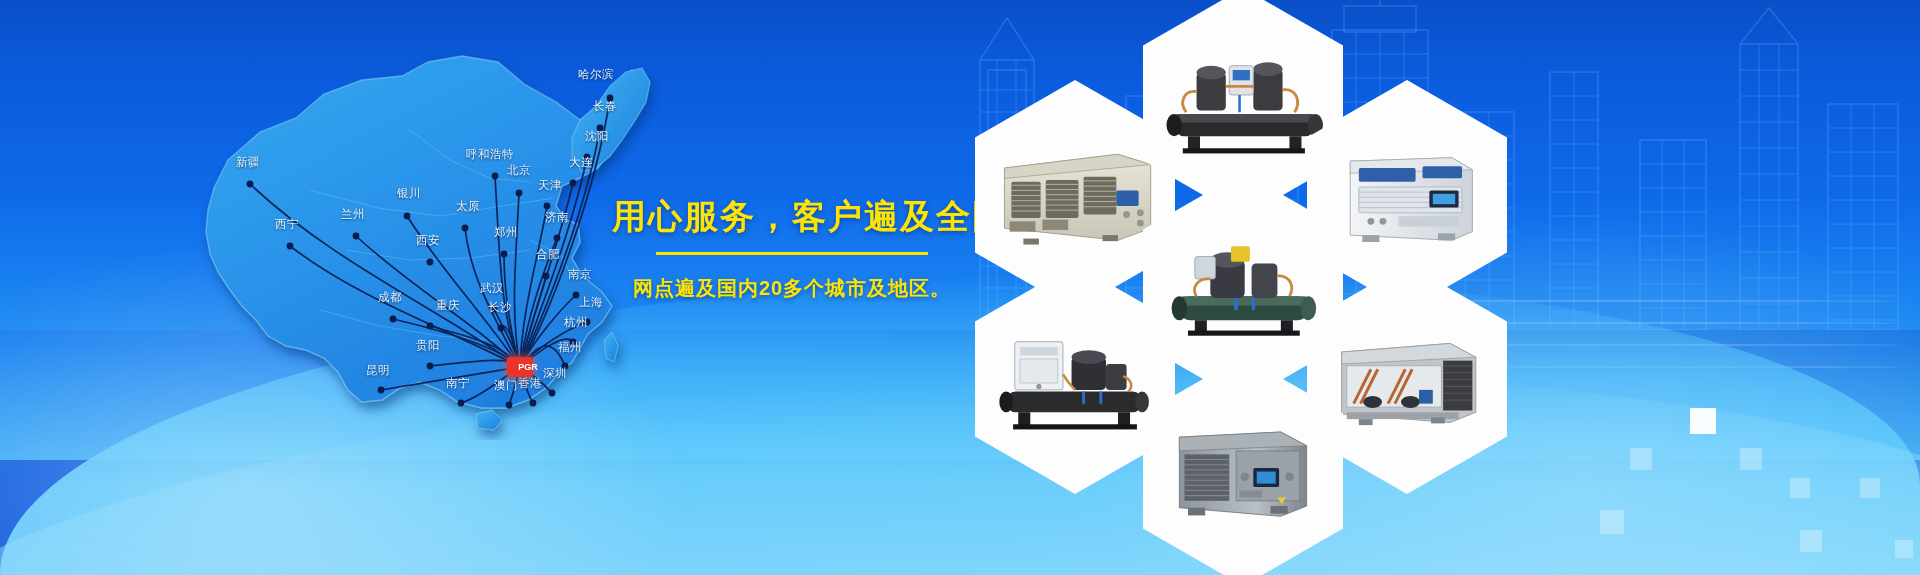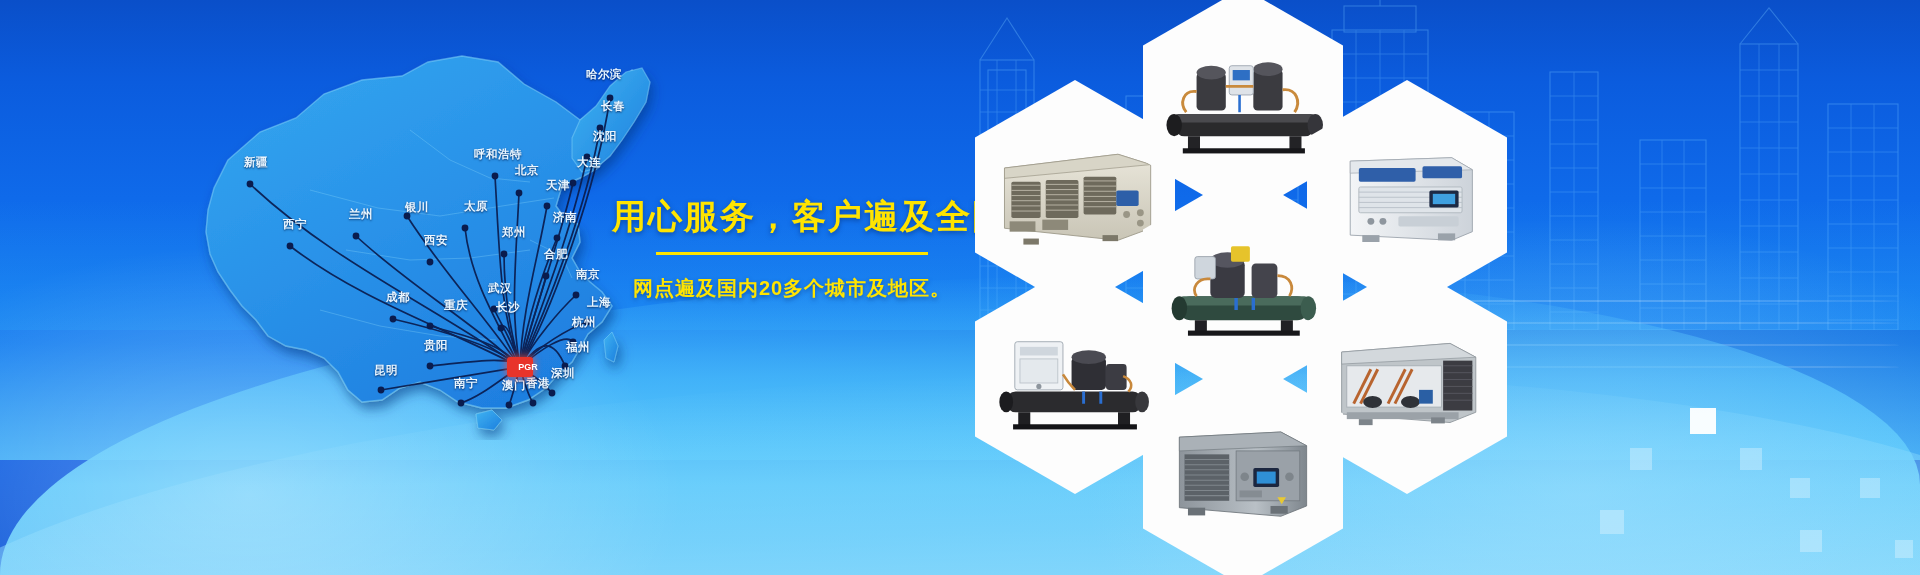--- a/index.html
+++ b/index.html
@@ -49,25 +49,24 @@
   
   .skyline { position:absolute; right:0; top:0; width:980px; height:330px; opacity:.42; }
   
   .mote { position:absolute; background:rgba(255,255,255,.55); }
   .mote.bright { background:rgba(255,255,255,.95); }
   .mote.dim { background:rgba(255,255,255,.30); }
 
   
   .map-wrap { position:absolute; left:110px; top:10px; width:640px; height:430px; }
   .city-label {
-    position:absolute; color:#eaf6ff; font-size:11.5px; font-weight:bold;
+    position:absolute; color:#eaf6ff; font-size:11.5px; font-weight:normal;
     letter-spacing:.5px; white-space:nowrap;
     text-shadow:0 1px 2px rgba(0,30,80,.85);
     transform:translate(-50%,-100%);
-    margin-left:8px;
   }
   .hub-badge {
     position:absolute; width:26px; height:20px; transform:translate(-50%,-50%);
     background:#e8342a; border-radius:3px; color:#fff; font-size:9px;
     font-weight:bold; display:flex; align-items:center; justify-content:center;
     box-shadow:0 0 8px rgba(255,80,60,.9);
     padding-left:16px;
   }
 
   
@@ -295,21 +294,21 @@
 
     
     <div id="city-labels">
         <div class="city-label" style="left: 486px; top: 72px;">哈尔滨</div>
         <div class="city-label" style="left: 495px; top: 104px;">长春</div>
         <div class="city-label" style="left: 487px; top: 134px;">沈阳</div>
         <div class="city-label" style="left: 471px; top: 160px;">大连</div>
         <div class="city-label" style="left: 380px; top: 152px;">呼和浩特</div>
         <div class="city-label" style="left: 409px; top: 168px;">北京</div>
         <div class="city-label" style="left: 440px; top: 183px;">天津</div>
-        <div class="city-label" style="left: 295px; top: 205px; padding-left: 8px;">银川</div>
+        <div class="city-label" style="left: 295px; top: 191px; padding-left: 8px;">银川</div>
         <div class="city-label" style="left: 358px; top: 204px;">太原</div>
         <div class="city-label" style="left: 138px; top: 160px;">新疆</div>
         <div class="city-label" style="left: 243px; top: 212px;">兰州</div>
         <div class="city-label" style="left: 177px; top: 222px;">西宁</div>
         <div class="city-label" style="left: 318px; top: 238px;">西安</div>
         <div class="city-label" style="left: 396px; top: 230px;">郑州</div>
         <div class="city-label" style="left: 447px; top: 215px;">济南</div>
         <div class="city-label" style="left: 438px; top: 252px;">合肥</div>
         <div class="city-label" style="left: 470px; top: 272px;">南京</div>
         <div class="city-label" style="left: 382px; top: 286px;">武汉</div>

